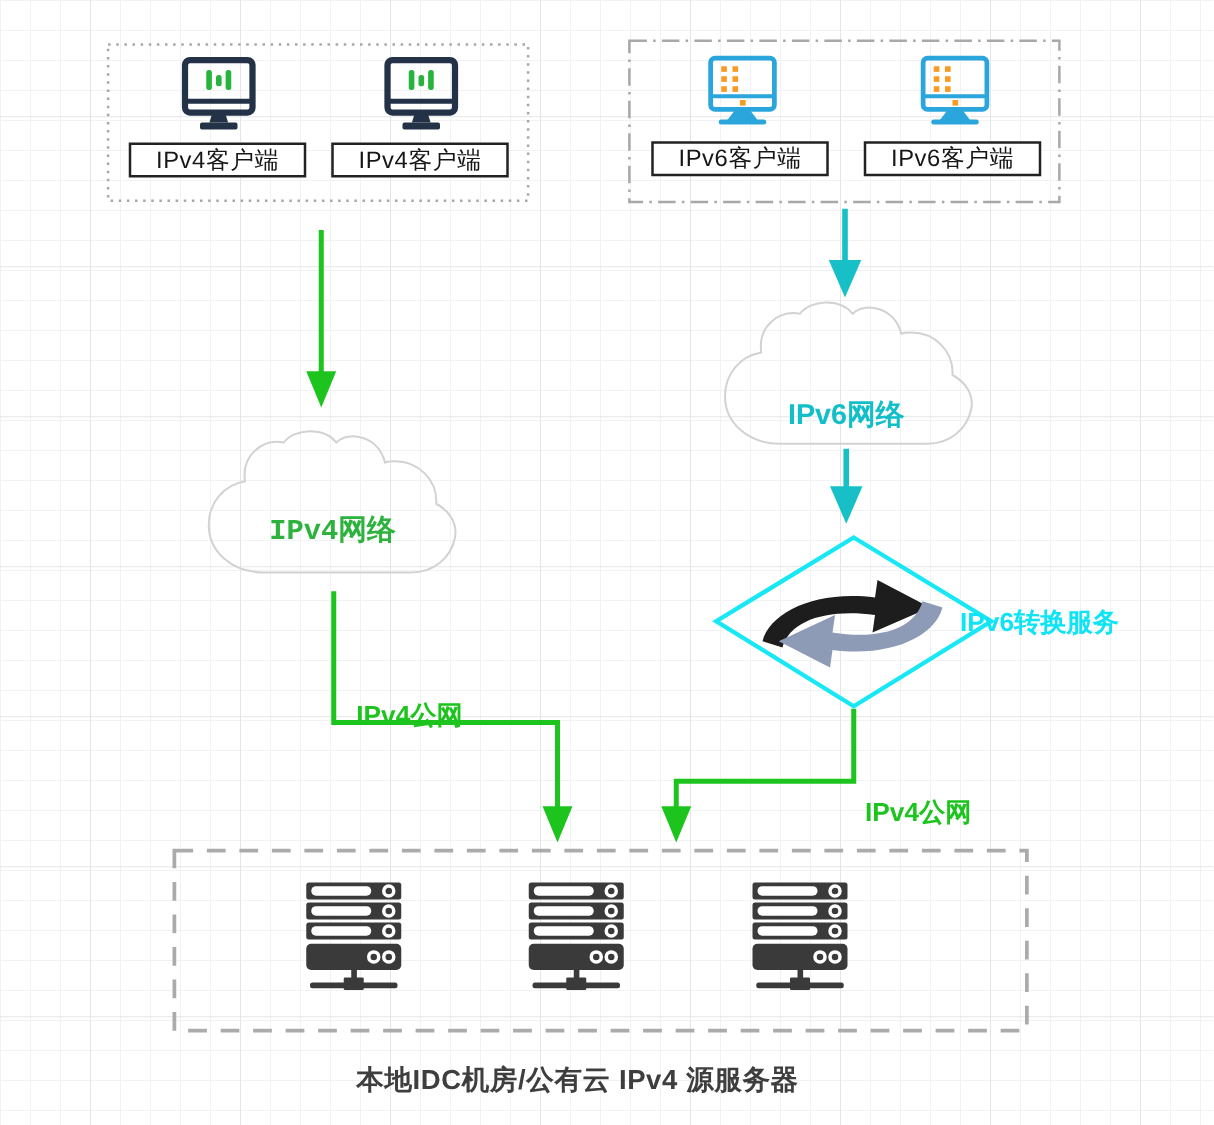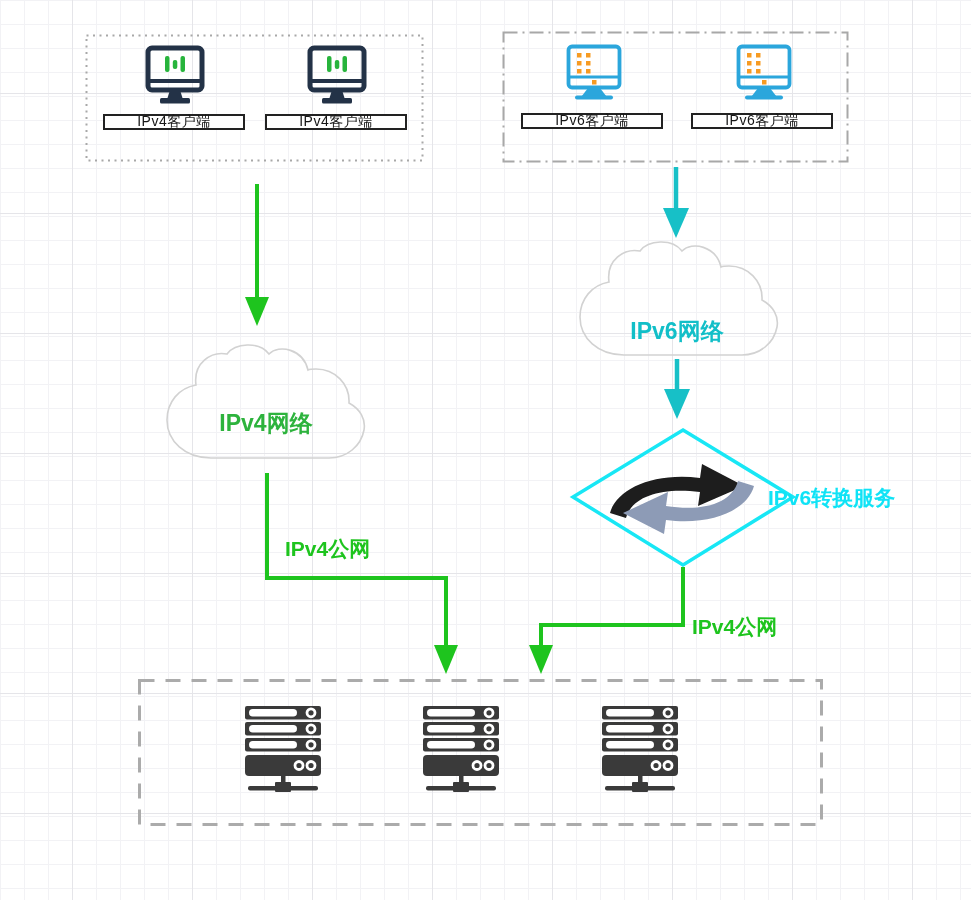--- a/index.html
+++ b/index.html
@@ -11,30 +11,30 @@
       linear-gradient(#e5e5e9 1px, transparent 1px),
       linear-gradient(90deg, #e5e5e9 1px, transparent 1px),
       linear-gradient(#f2f2f5 1px, transparent 1px),
       linear-gradient(90deg, #f2f2f5 1px, transparent 1px);
     background-size:120px 120px,120px 120px,24px 24px,24px 24px;
     background-position:0 93px,72px 0,0 0,0 0;
   }
   #shapes{position:absolute;left:0;top:0;z-index:1;}
   .abs{position:absolute;z-index:2;}
   .client-label{
-    box-sizing:border-box;height:16px;width:142px;
+    box-sizing:border-box;height:28px;width:142px;
     border:2.5px solid #222222;background:#ffffff;
     display:flex;align-items:center;justify-content:center;
-    font-size:14px;color:#161616;letter-spacing:0.5px;white-space:nowrap;
+    font-size:19px;color:#161616;letter-spacing:0.5px;white-space:nowrap;
   }
   .net-label{font-size:23px;font-weight:bold;text-align:center;white-space:nowrap;}
-  .green-text{color:#1ec41e;}
+  .green-text{color:#1ec41e;font-family:Liberation Mono, monospace;}
   .teal-text{color:#12bfc8;}
   .cyan-text{color:#0fe3f6;}
-  .edge-label{font-size:21px;font-weight:bold;color:#1ec41e;white-space:nowrap;}
+  .edge-label{font-size:21px;font-weight:bold;color:#1ec41e;white-space:nowrap;margin-top:23px;}
   .caption{
     width:452px;text-align:center;font-size:22px;font-weight:bold;color:#3e3e3e;
     white-space:nowrap;letter-spacing:0.5px;
   }
 </style>
 </head>
 <body>
 
 <div id="canvas">
 
@@ -214,14 +214,15 @@
     </g>
     <g fill="none" stroke="#ffffff" stroke-width="2.8">
       <circle cx="68" cy="8.8" r="4"></circle>
       <circle cx="68" cy="24.8" r="4"></circle>
       <circle cx="68" cy="40.8" r="4"></circle>
       <circle cx="56" cy="61.5" r="4"></circle>
       <circle cx="68" cy="61.5" r="4"></circle>
     </g>
   </svg>
 
+  <div class="abs caption" style="left:236px;top:849px">本地IDC机房/公有云 IPv4 源服务器</div>
 
 </div>
 
 </body></html>

